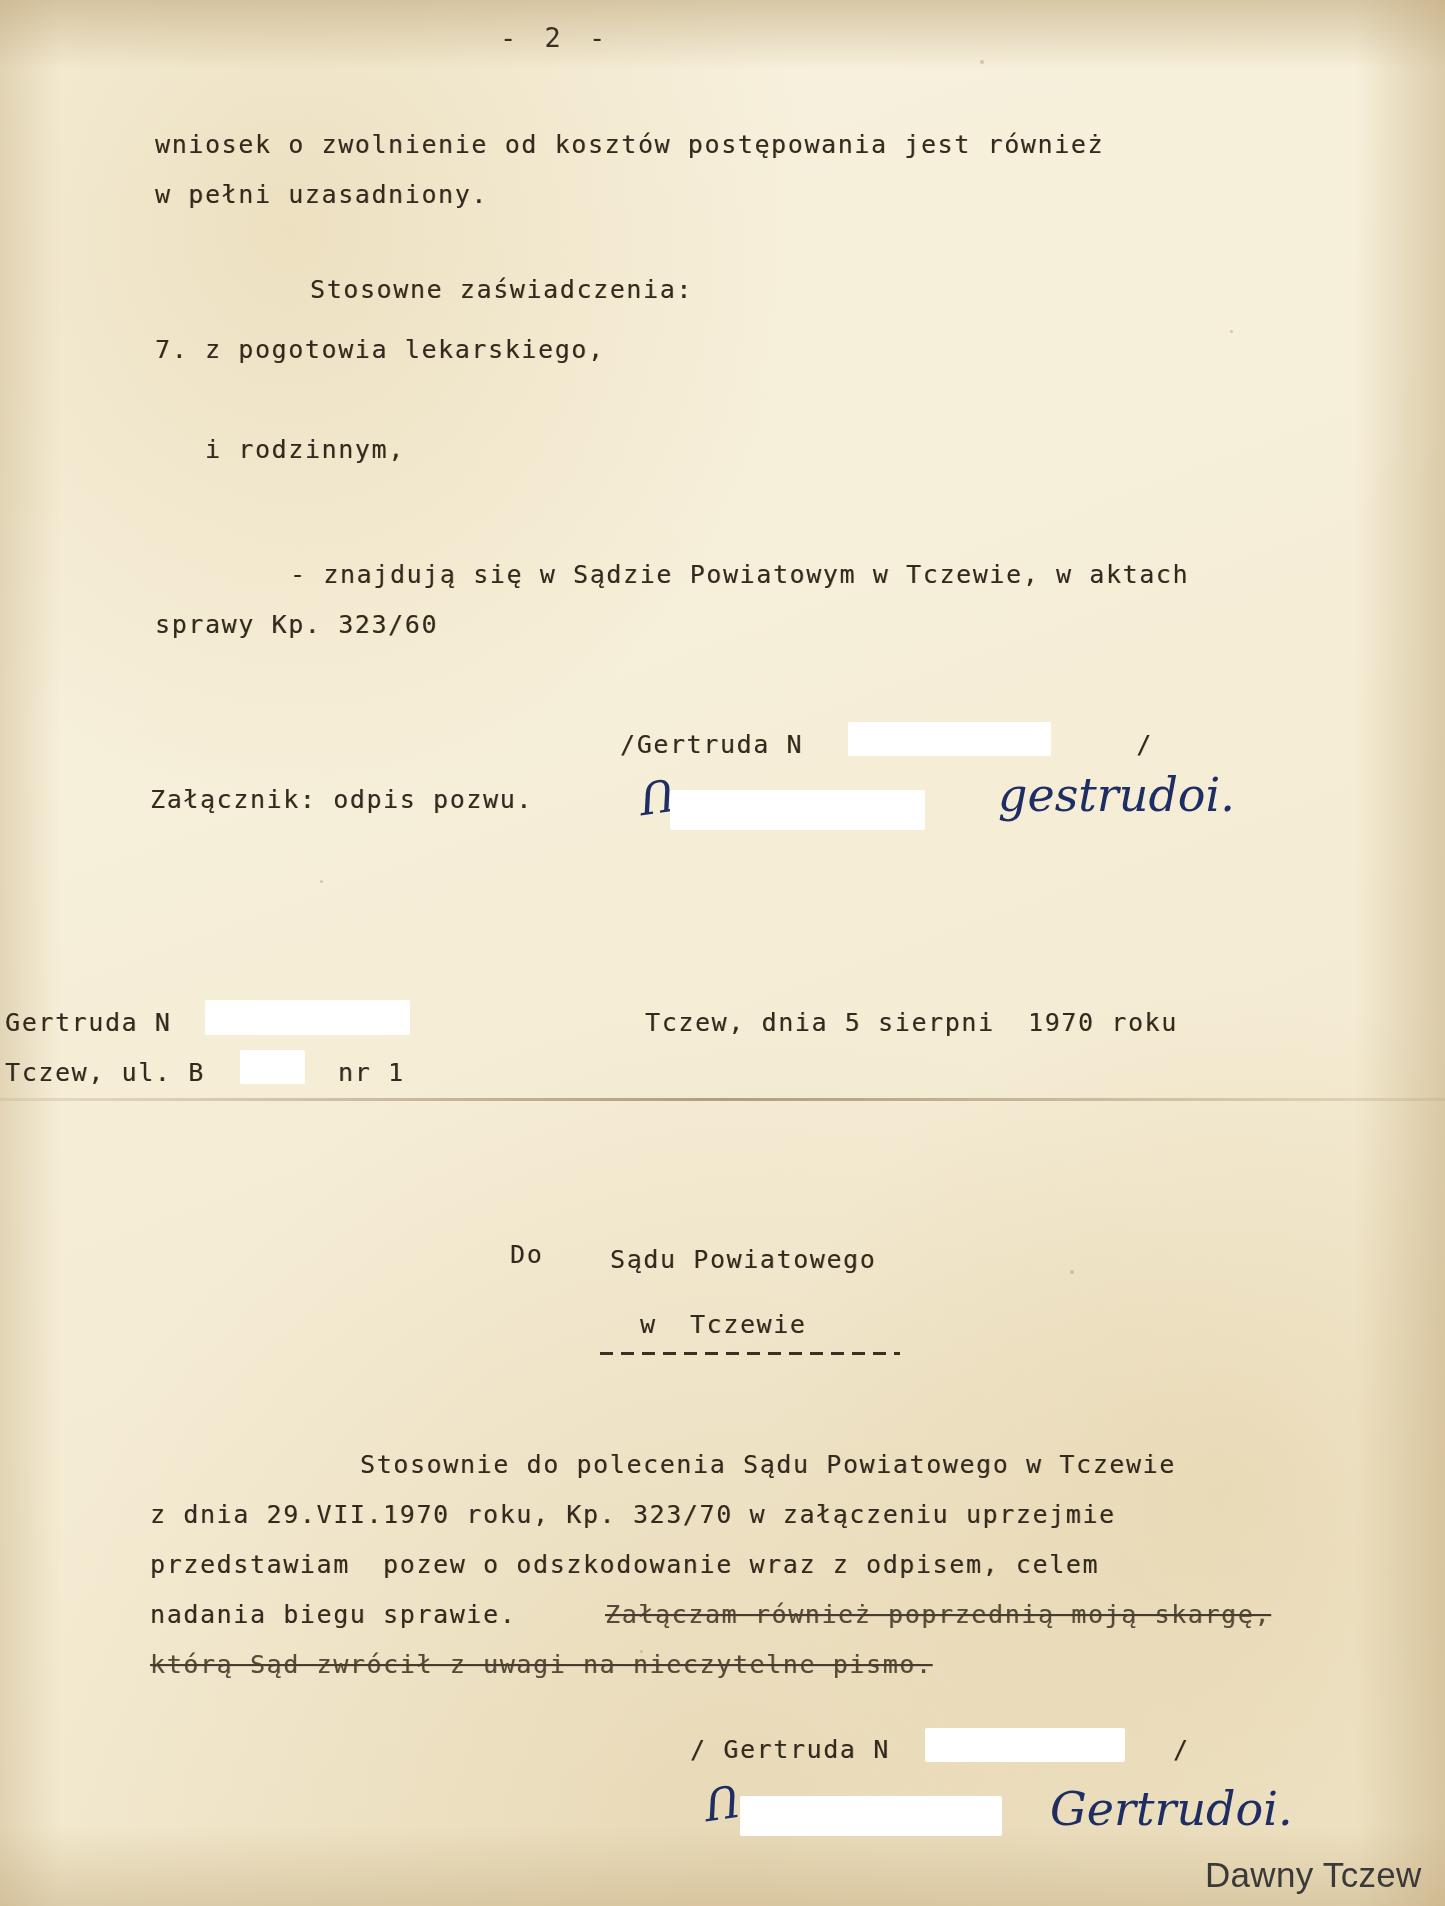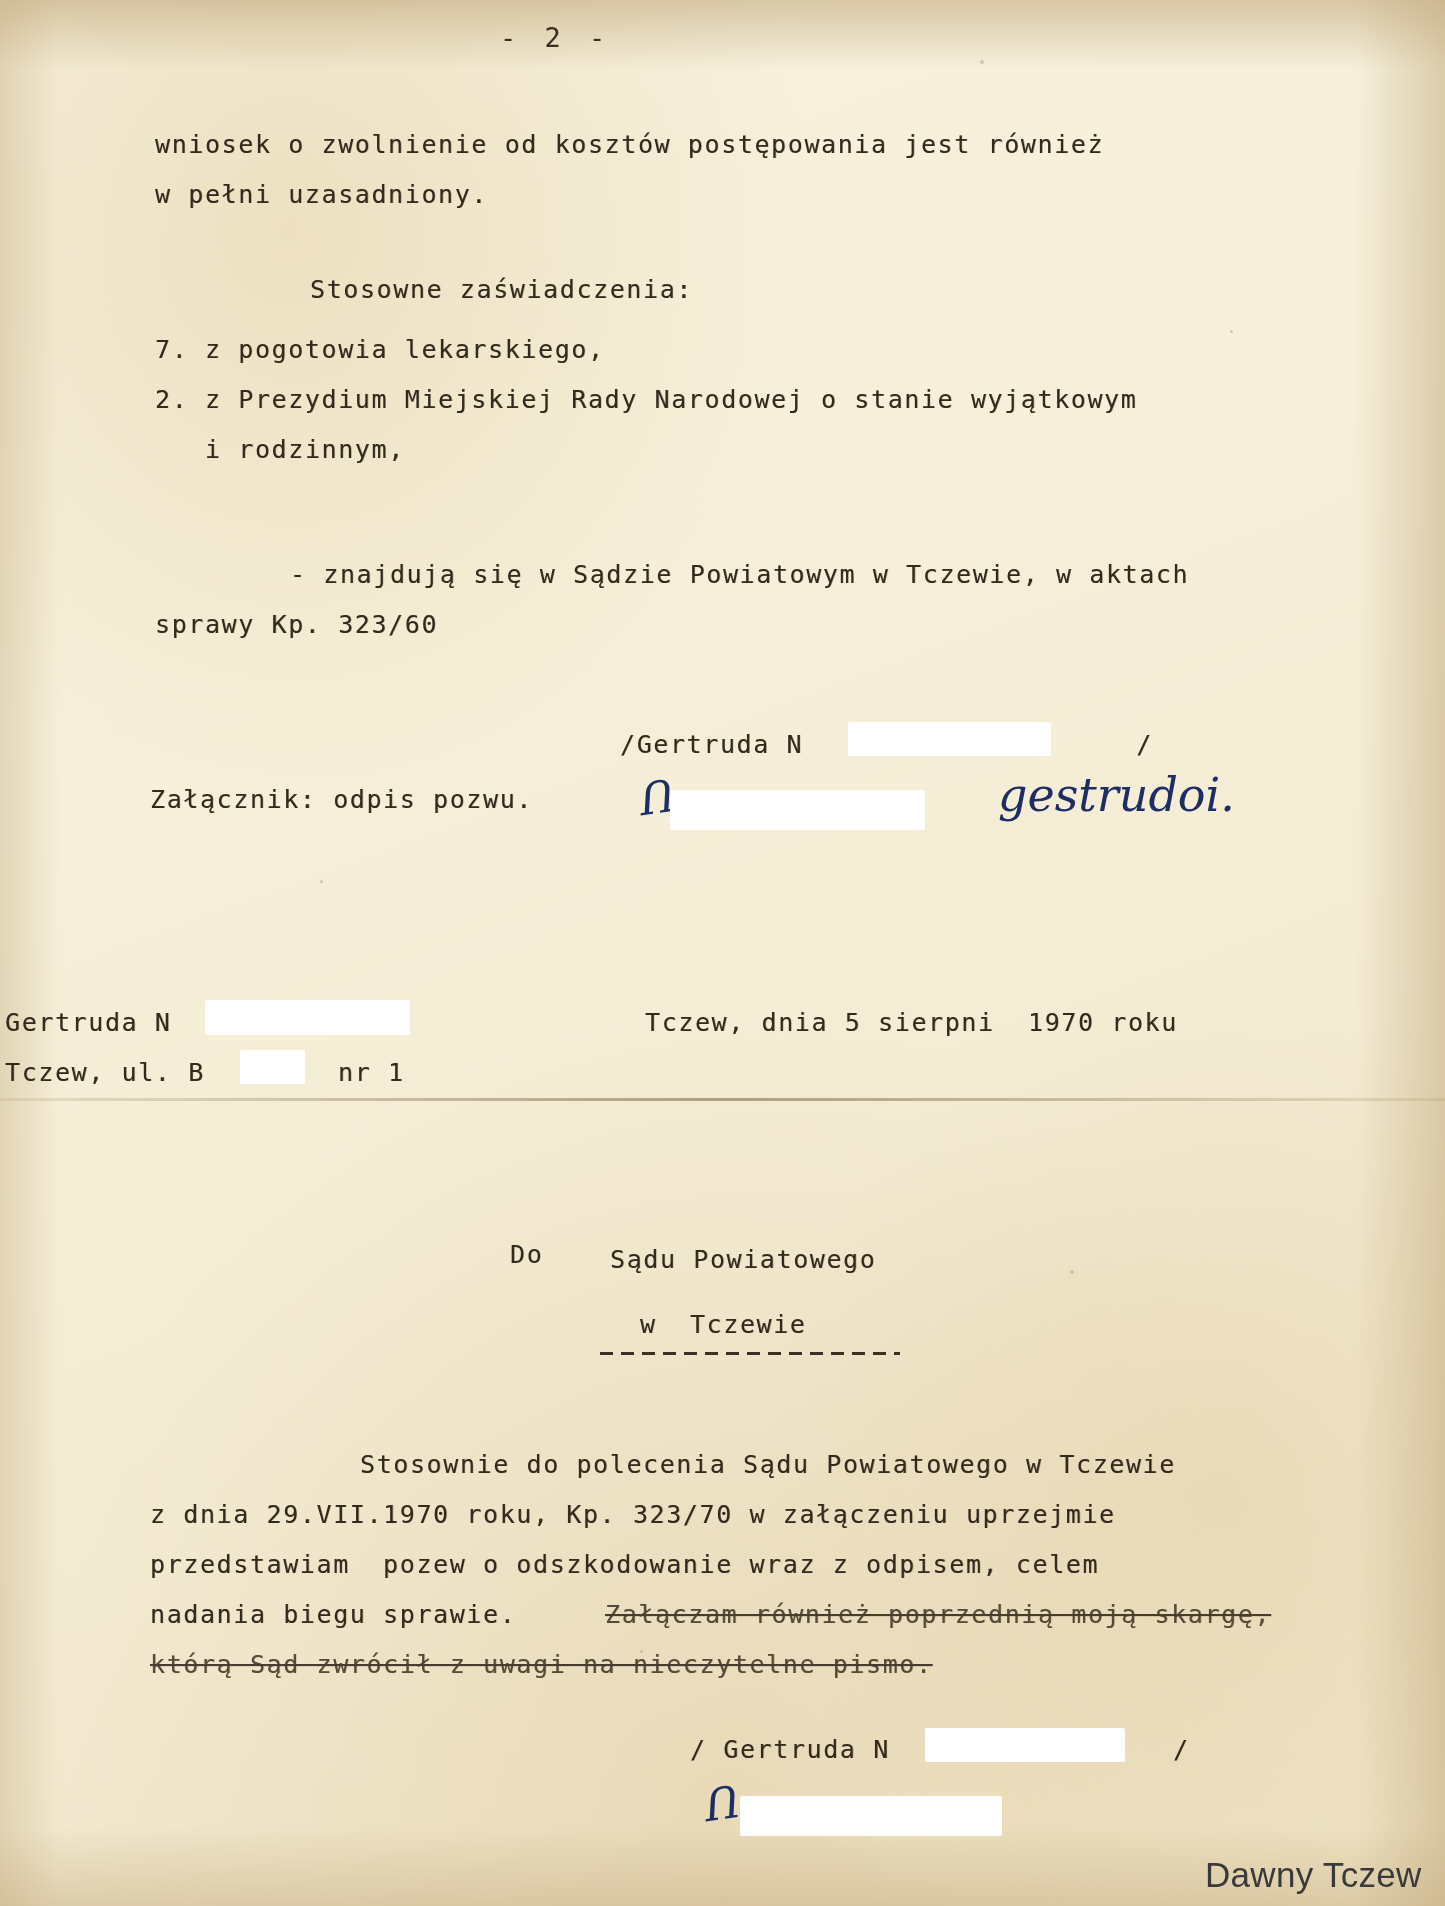--- a/index.html
+++ b/index.html
@@ -128,21 +128,20 @@
   <div class="speck" style="left:640px; top:1650px; width:3px; height:3px;"></div>
 
   <div class="pageno" style="left:500px; top:22px;">- 2 -</div>
 
   <div class="tx" style="left:155px; top:130px;">wniosek o zwolnienie od kosztów postępowania jest również</div>
   <div class="tx" style="left:155px; top:180px;">w pełni uzasadniony.</div>
 
   <div class="tx" style="left:310px; top:275px;">Stosowne zaświadczenia:</div>
 
   <div class="tx" style="left:155px; top:335px;">7. z pogotowia lekarskiego,</div>
-  <div class="tx" style="left:155px; top:385px;">2. z Prezydium Miejskiej Rady Narodowej o stanie wyjątkowym</div>
   <div class="tx" style="left:205px; top:435px;">i rodzinnym,</div>
 
   <div class="tx" style="left:290px; top:560px;">- znajdują się w Sądzie Powiatowym w Tczewie, w aktach</div>
   <div class="tx" style="left:155px; top:610px;">sprawy Kp. 323/60</div>
 
   <div class="tx" style="left:620px; top:730px;">/Gertruda N                    /</div>
   <div class="redact" style="left:848px; top:722px; width:203px; height:34px;"></div>
 
   <div class="tx" style="left:150px; top:785px;">Załącznik: odpis pozwu.</div>
 
@@ -171,16 +170,17 @@
 
   <div class="tx faint strike" style="left:605px; top:1600px;">Załączam również poprzednią moją skargę,</div>
   <div class="tx faint strike" style="left:150px; top:1650px;">którą Sąd zwrócił z uwagi na nieczytelne pismo.</div>
 
   <div class="tx" style="left:690px; top:1735px;">/ Gertruda N                 /</div>
   <div class="redact" style="left:925px; top:1728px; width:200px; height:34px;"></div>
 
   <div class="sig-small" style="left:705px; top:1778px;">Ո</div>
   <div class="redact" style="left:740px; top:1796px; width:262px; height:40px;"></div>
 
+  <div class="sig" style="left:1050px; top:1782px; font-size:46px;">Gertrudoi.</div>
 
   <div class="watermark" style="left:1205px; top:1855px;">Dawny Tczew</div>
 
 </div>
 
 </body></html>

